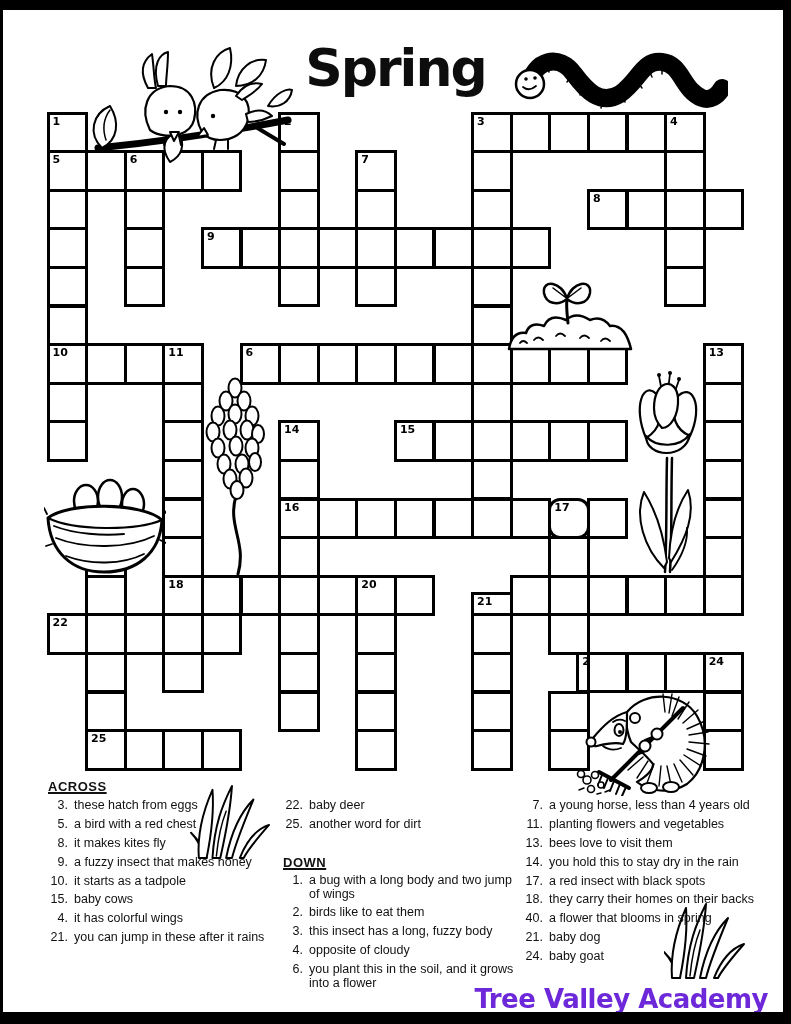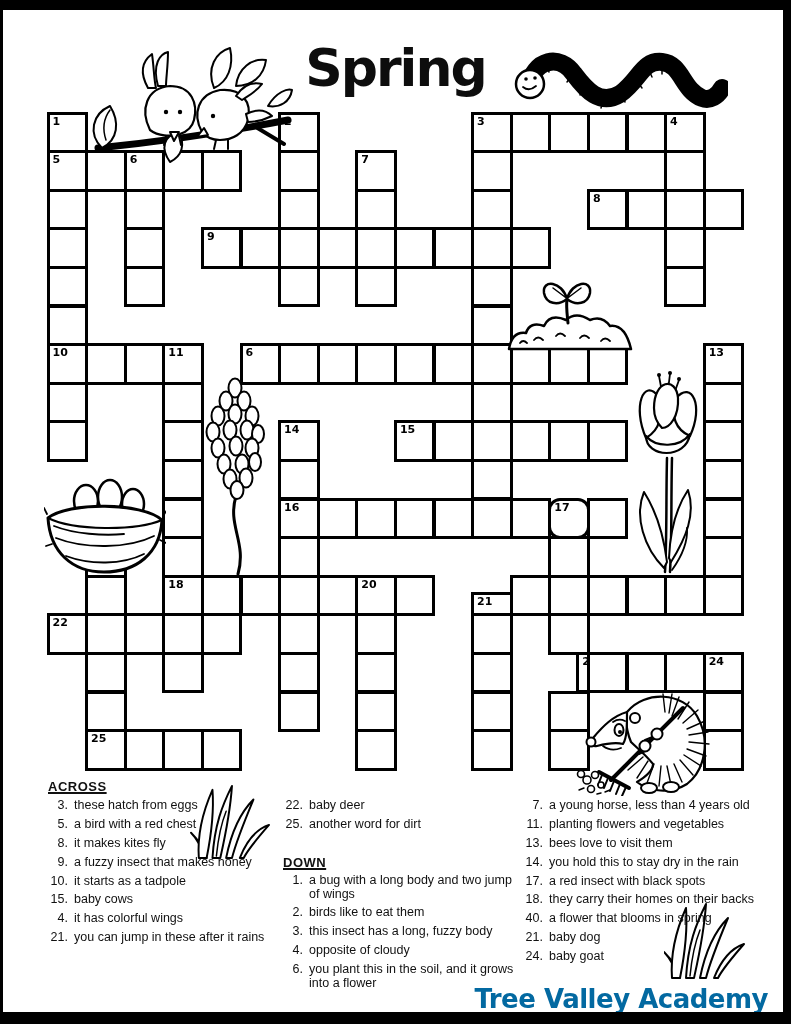--- a/index.html
+++ b/index.html
@@ -506,15 +506,15 @@
       <div class="clue">
         <span class="cnum">21.</span>
         <span class="ctext">baby dog</span>
       </div>
       <div class="clue">
         <span class="cnum">24.</span>
         <span class="ctext">baby goat</span>
       </div>
     </div>
 
-  <div class="brand" style="color: #0369a1;">Tree Valley Academy</div>
+  <div class="brand" style="color: #6d28d9;">Tree Valley Academy</div>
 
 </div>
 
 </body></html>

